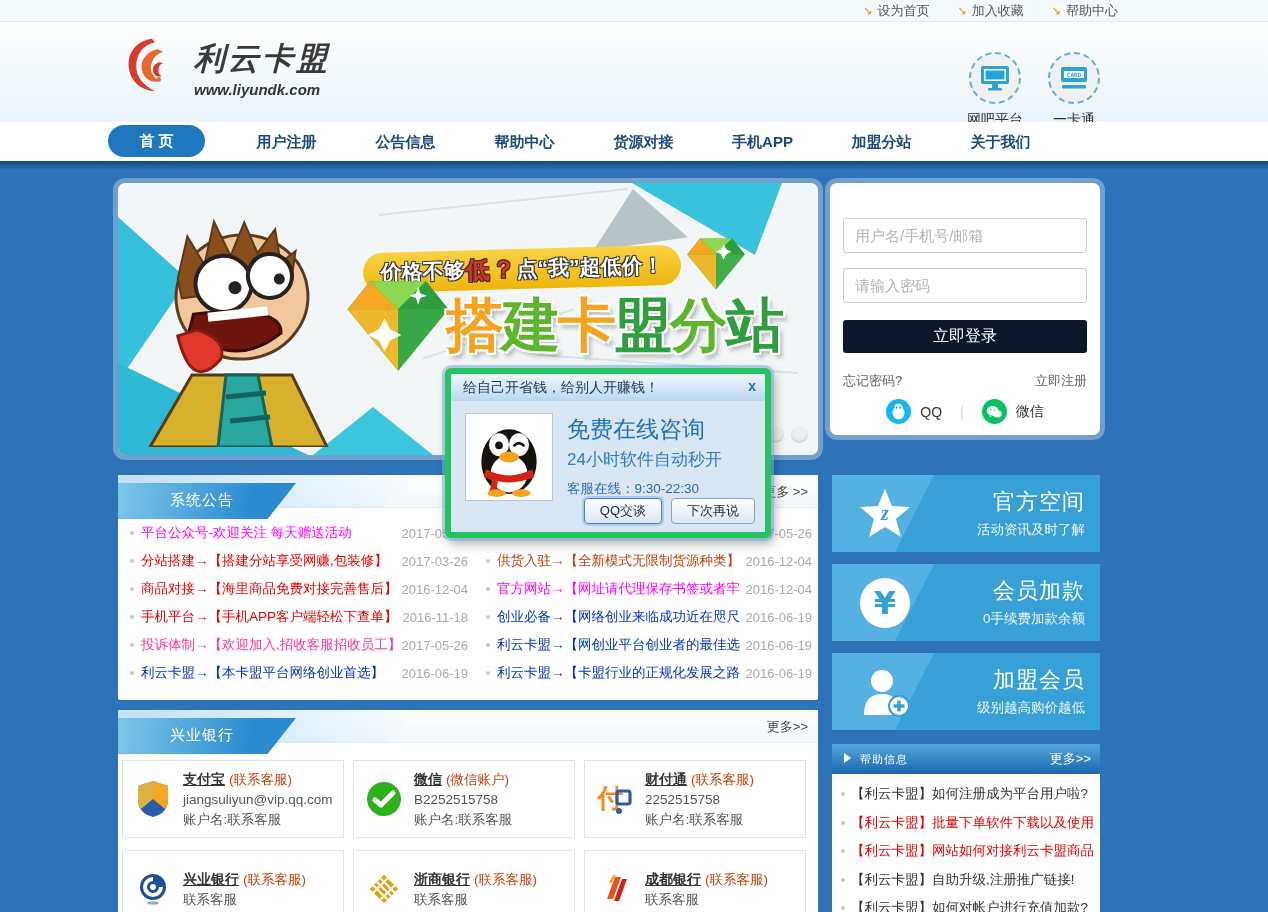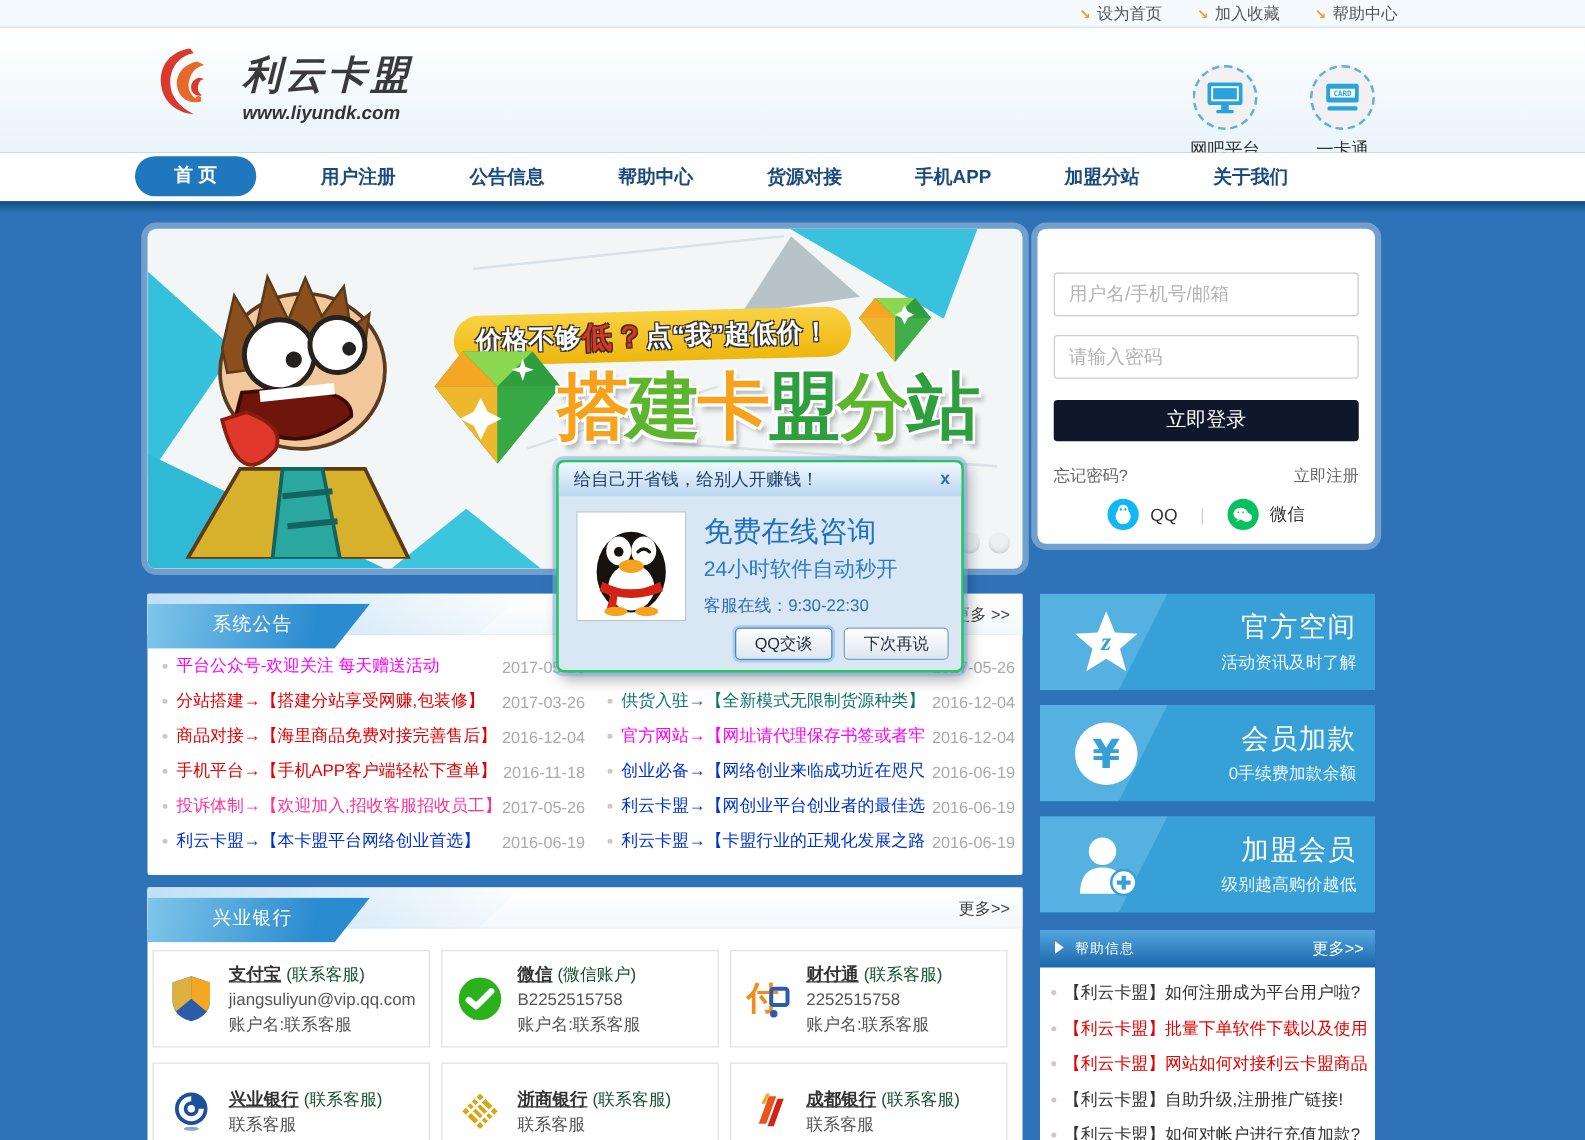--- a/index.html
+++ b/index.html
@@ -11,21 +11,21 @@
   .topbar-links { position:absolute; right:150px; top:0; height:22px; display:flex; align-items:center; gap:28px; }
   .toplink { display:flex; align-items:center; gap:5px; font-size:13px; color:#555; cursor:pointer; text-decoration:none; }
   .toplink .arr { color:#f59a23; font-size:11px; font-weight:bold; }
 
   
   .header { position:absolute; top:22px; left:0; width:1268px; height:100px; background:linear-gradient(#ffffff, #e9f4fb); }
   .logo { position:absolute; left:124px; top:14px; display:flex; align-items:center; }
   .logo-text { margin-left:10px;font-style:italic; }
   .logo-title { font-size:31px; font-weight:bold; color:#3a3a3a; letter-spacing:3px; }
   .logo-url { font-size:15px; font-weight:bold; color:#333; margin-top:1px; }
-  .quick-icons { position:absolute; right:158px; top:30px; display:flex; gap:22px; }
+  .quick-icons { position:absolute; right:158px; top:30px; display:flex; gap:7px; }
   .quick { width:72px; text-align:center; cursor:pointer; }
   .quick-circle { width:52px; height:52px; margin:0 auto; border:2px dashed #5fb0dd; border-radius:50%; background:#f1f1f1; display:flex; align-items:center; justify-content:center; }
   .quick-label { font-size:14px; color:#333; margin-top:7px; }
 
   
   .nav { position:absolute; top:122px; left:0; width:1268px; height:39px; background:#fff; }
   .nav-inner { position:absolute; left:108px; top:0; width:960px; height:39px; display:flex; }
   .nav-item { width:119px; text-align:center; line-height:39px; font-size:15px; font-weight:bold; color:#1b4a7e; cursor:pointer; }
   .nav-item.active { line-height:32px; height:32px; margin-top:3px; background:#1f78bd; border-radius:17px; color:#fff; width:97px; margin-right:22px; }
   .nav-stripe { position:absolute; top:161px; left:0; width:1268px; height:9px; background:linear-gradient(#0c4d80,#2e73b8); }
@@ -70,41 +70,41 @@
   .news-row .bu { width:4px; height:4px; border-radius:50%; background:#c9c9c9; margin:0 7px 0 4px; flex:none; }
   .news-row .tt { white-space:nowrap; overflow:hidden; }
   .news-row .dt { margin-left:auto; color:#aaa; font-size:13px; flex:none; padding-left:6px; }
 
   .banks { left:118px; top:710px; width:700px; height:230px; }
   .bank-grid { position:absolute; left:4px; top:50px; width:692px; display:flex; flex-wrap:wrap; gap:12px 9px; }
   .bank-card { width:222px; height:78px; border:1px solid #e2e2e2; display:flex; align-items:center; padding:0 10px; cursor:pointer; background:#fff; }
   .bank-ico { width:40px; flex:none; display:flex; justify-content:center; }
   .bank-tx { margin-left:10px; font-size:13.5px; color:#555; line-height:20px; }
   .bank-name { font-size:14px; font-weight:bold; color:#333; text-decoration:underline; }
-  .bank-tag { color:#14532d; margin-left:4px; font-weight:normal; text-decoration:none; display:inline-block; }
+  .bank-tag { color:#c2410c; margin-left:4px; font-weight:normal; text-decoration:none; display:inline-block; }
 
   
   .promo { position:absolute; left:832px; width:268px; height:77px; background:#36a0d7; overflow:hidden; cursor:pointer; }
   .promo::before { content:""; position:absolute; left:0; top:0; bottom:0; width:150px; background:#54b1e1; clip-path:polygon(0 0,68% 0,42% 100%,0 100%); }
   .promo-ico { position:absolute; left:26px; top:12px; width:54px; height:54px; }
   .promo-title { position:absolute; right:15px; top:12px; font-size:22px; color:#fff; letter-spacing:1px; }
   .promo-sub { position:absolute; right:15px; top:46px; font-size:13.5px; color:#eef7fc; }
 
   .help { position:absolute; left:832px; top:744px; width:268px; background:#fff; }
   .help-head { position:relative; height:30px; background:linear-gradient(#55a6dd,#1a67ad); color:#fff; }
   .help-head .tri { position:absolute; left:12px; top:9px; width:0; height:0; border-left:7px solid #fff; border-top:5px solid transparent; border-bottom:5px solid transparent; }
   .help-title { position:absolute; left:28px; line-height:30px; font-size:11px; letter-spacing:1px; }
   .help-more { position:absolute; right:9px; line-height:30px; font-size:13px; color:#fff; cursor:pointer; }
   .help-list { padding:6px 6px 8px 6px; }
   .help-row { height:28.5px; display:flex; align-items:center; font-size:13.5px; cursor:pointer; }
   .help-row .bu { width:4px; height:4px; border-radius:50%; background:#c9c9c9; margin:0 6px 0 3px; flex:none; }
   .help-row .tt { white-space:nowrap; overflow:hidden; }
 
   
-  .popup { position:absolute; left:445px; top:368px; width:326px; height:170px; z-index:60; border-radius:6px; background:#d9e7f5; border:2px solid #22c55e; box-shadow:0 0 0 3px rgba(125,175,225,.55), 3px 5px 12px rgba(0,0,0,.35); }
+  .popup { position:absolute; left:445px; top:368px; width:326px; height:170px; z-index:60; border-radius:6px; background:#d9e7f5; border:6px solid #22c55e; box-shadow:0 0 0 3px rgba(125,175,225,.55), 3px 5px 12px rgba(0,0,0,.35); }
   .popup-titlebar { height:27px; border-radius:5px 5px 0 0; background:linear-gradient(#f0f8fe,#b9d7f0); font-size:14px; color:#1c3e66; line-height:27px; padding-left:12px; }
   .popup-close { position:absolute; right:9px; top:3px; font-size:14px; font-weight:bold; color:#2e6db4; cursor:pointer; line-height:18px; }
   .popup-img { position:absolute; left:14px; top:39px; width:88px; height:88px; background:#fff; border:1px solid #b9c6d2; display:flex; align-items:center; justify-content:center; }
   .popup-headline { position:absolute; left:116px; top:40px; font-size:23px; color:#1d71c4; }
   .popup-subline  { position:absolute; left:116px; top:74px; font-size:17px; color:#2a7cc8; }
   .popup-online   { position:absolute; left:116px; top:106px; font-size:13.5px; color:#2a6db8; }
   .popup-btns { position:absolute; right:10px; bottom:8px; display:flex; gap:9px; }
   .pbtn { padding:3px 15px; font-size:13px; color:#1a2a3a; background:linear-gradient(#fdfefe,#dde7f0); border:1px solid #7fa6c9; border-radius:4px; cursor:pointer; font-family:inherit; }
   .pbtn.focus { box-shadow:0 0 0 2px #a8cdf0; border-color:#4e83b8; }
 </style>
@@ -332,21 +332,21 @@
         </div>
     </div>
     <div class="news-col r">
       <div class="news-row">
           <span class="bu"></span>
           <span class="tt" style="color:#888888"></span>
           <span class="dt">2017-05-26</span>
         </div>
       <div class="news-row">
           <span class="bu"></span>
-          <span class="tt" style="color:#0f766e">供货入驻→【全新模式无限制货源种类】</span>
+          <span class="tt" style="color:#c2410c">供货入驻→【全新模式无限制货源种类】</span>
           <span class="dt">2016-12-04</span>
         </div>
       <div class="news-row">
           <span class="bu"></span>
           <span class="tt" style="color:#ff00ff">官方网站→【网址请代理保存书签或者牢记..</span>
           <span class="dt">2016-12-04</span>
         </div>
       <div class="news-row">
           <span class="bu"></span>
           <span class="tt" style="color:#0033cc">创业必备→【网络创业来临成功近在咫尺】</span>

